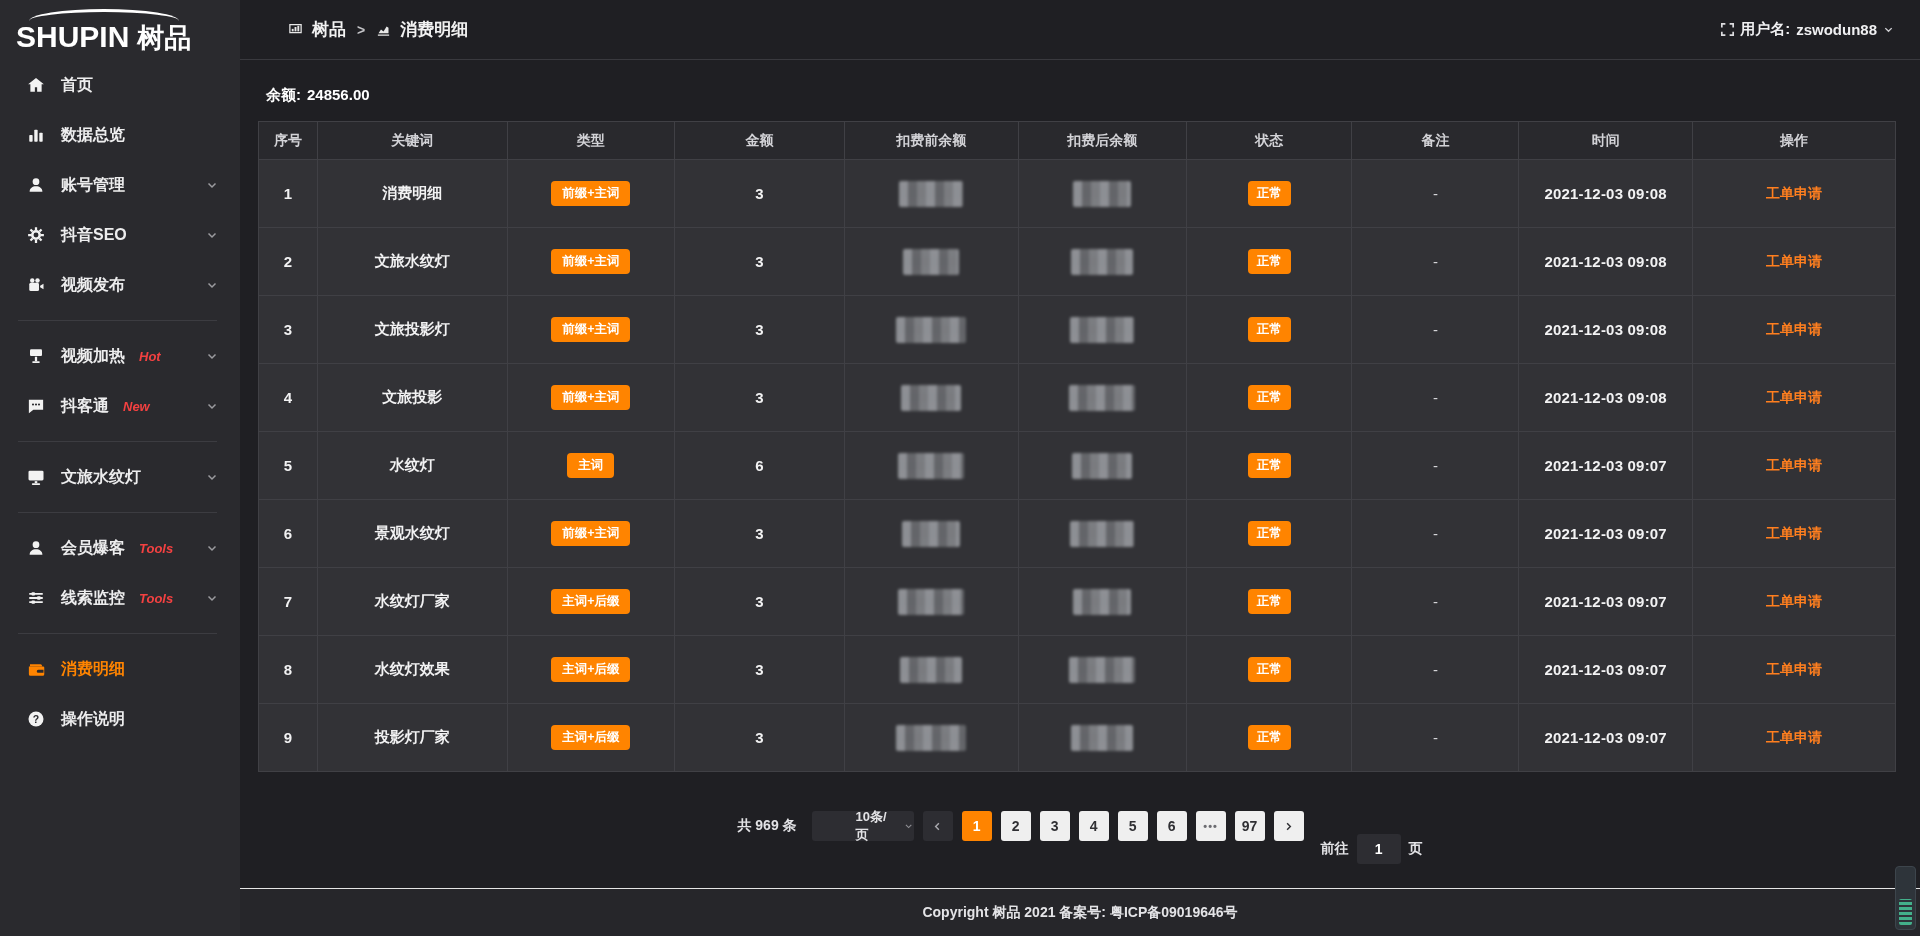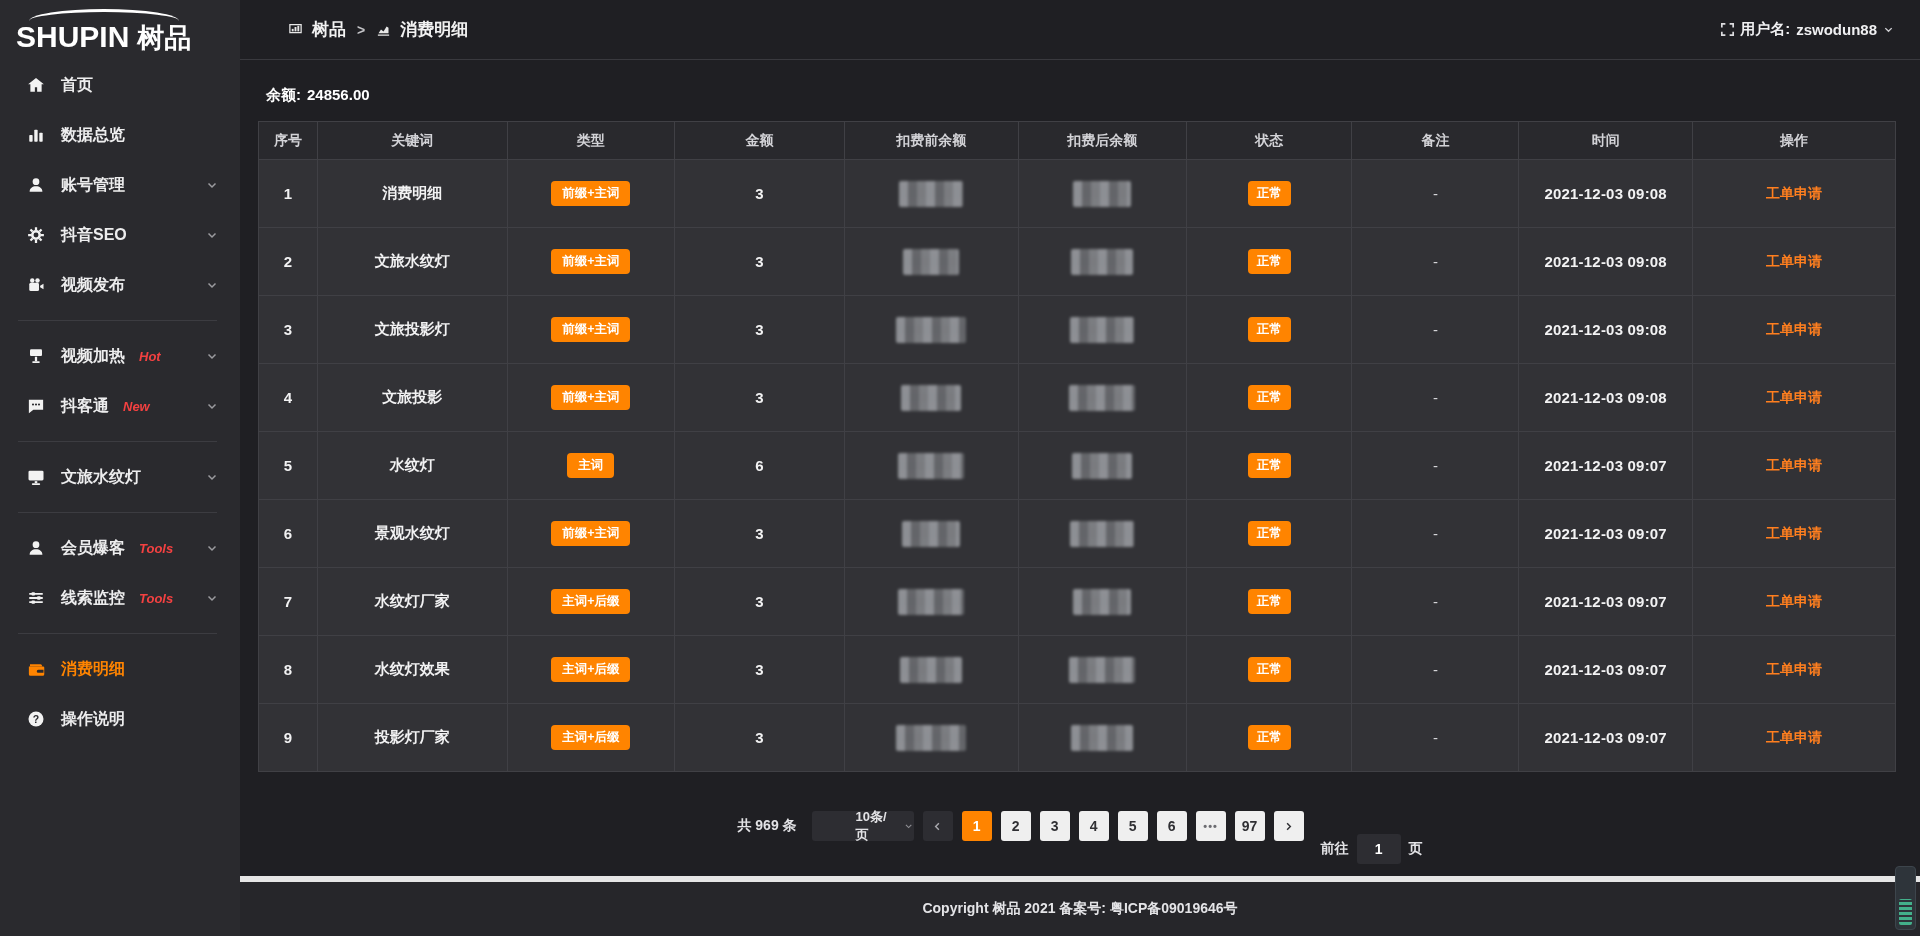--- a/index.html
+++ b/index.html
@@ -75,21 +75,21 @@
   .pbtn{min-width:30px;height:30px;border-radius:3px;display:flex;align-items:center;justify-content:center;
         background:#efefef;color:#303034;font-size:14px;font-weight:bold;cursor:pointer;border:none;}
   .pbtn.darkbtn{background:#2d2d32;color:#a8a8ad;}
   .pbtn.active{background:var(--accent);color:#fff;}
   .pbtn.dots{color:#6b6b70;letter-spacing:1px;font-size:11px;}
   .pbtn svg{width:11px;height:11px;}
   .goto{display:flex;align-items:center;gap:8px;margin-left:8px;font-weight:600;margin-top:46px;}
   .goto input{width:44px;height:30px;background:#2d2d32;border:none;border-radius:3px;color:#fff;font-size:14px;text-align:center;font-weight:bold;outline:none;font-family:inherit;}
 
   
-  .footer{margin-top:auto;height:60px;background:var(--footer);border-top:6px solid #e5e5e5;
+  .footer{margin-top:auto;height:48px;background:var(--footer);border-top:1px solid #e5e5e5;
           display:flex;align-items:center;justify-content:center;font-size:14px;color:#e4e4e7;font-weight:600;}
 
   
   .scroll-widget{position:fixed;right:4px;bottom:6px;width:21px;height:64px;background:#2e343a;border:1px solid #3d454c;border-radius:4px;overflow:hidden;}
   .scroll-widget .stripes{position:absolute;left:3px;right:3px;bottom:4px;height:26px;border-radius:2px;
       background:repeating-linear-gradient(0deg,#43b08b 0 3px,#2e343a 3px 5px);}
 </style>
 </head>
 <body>
 

